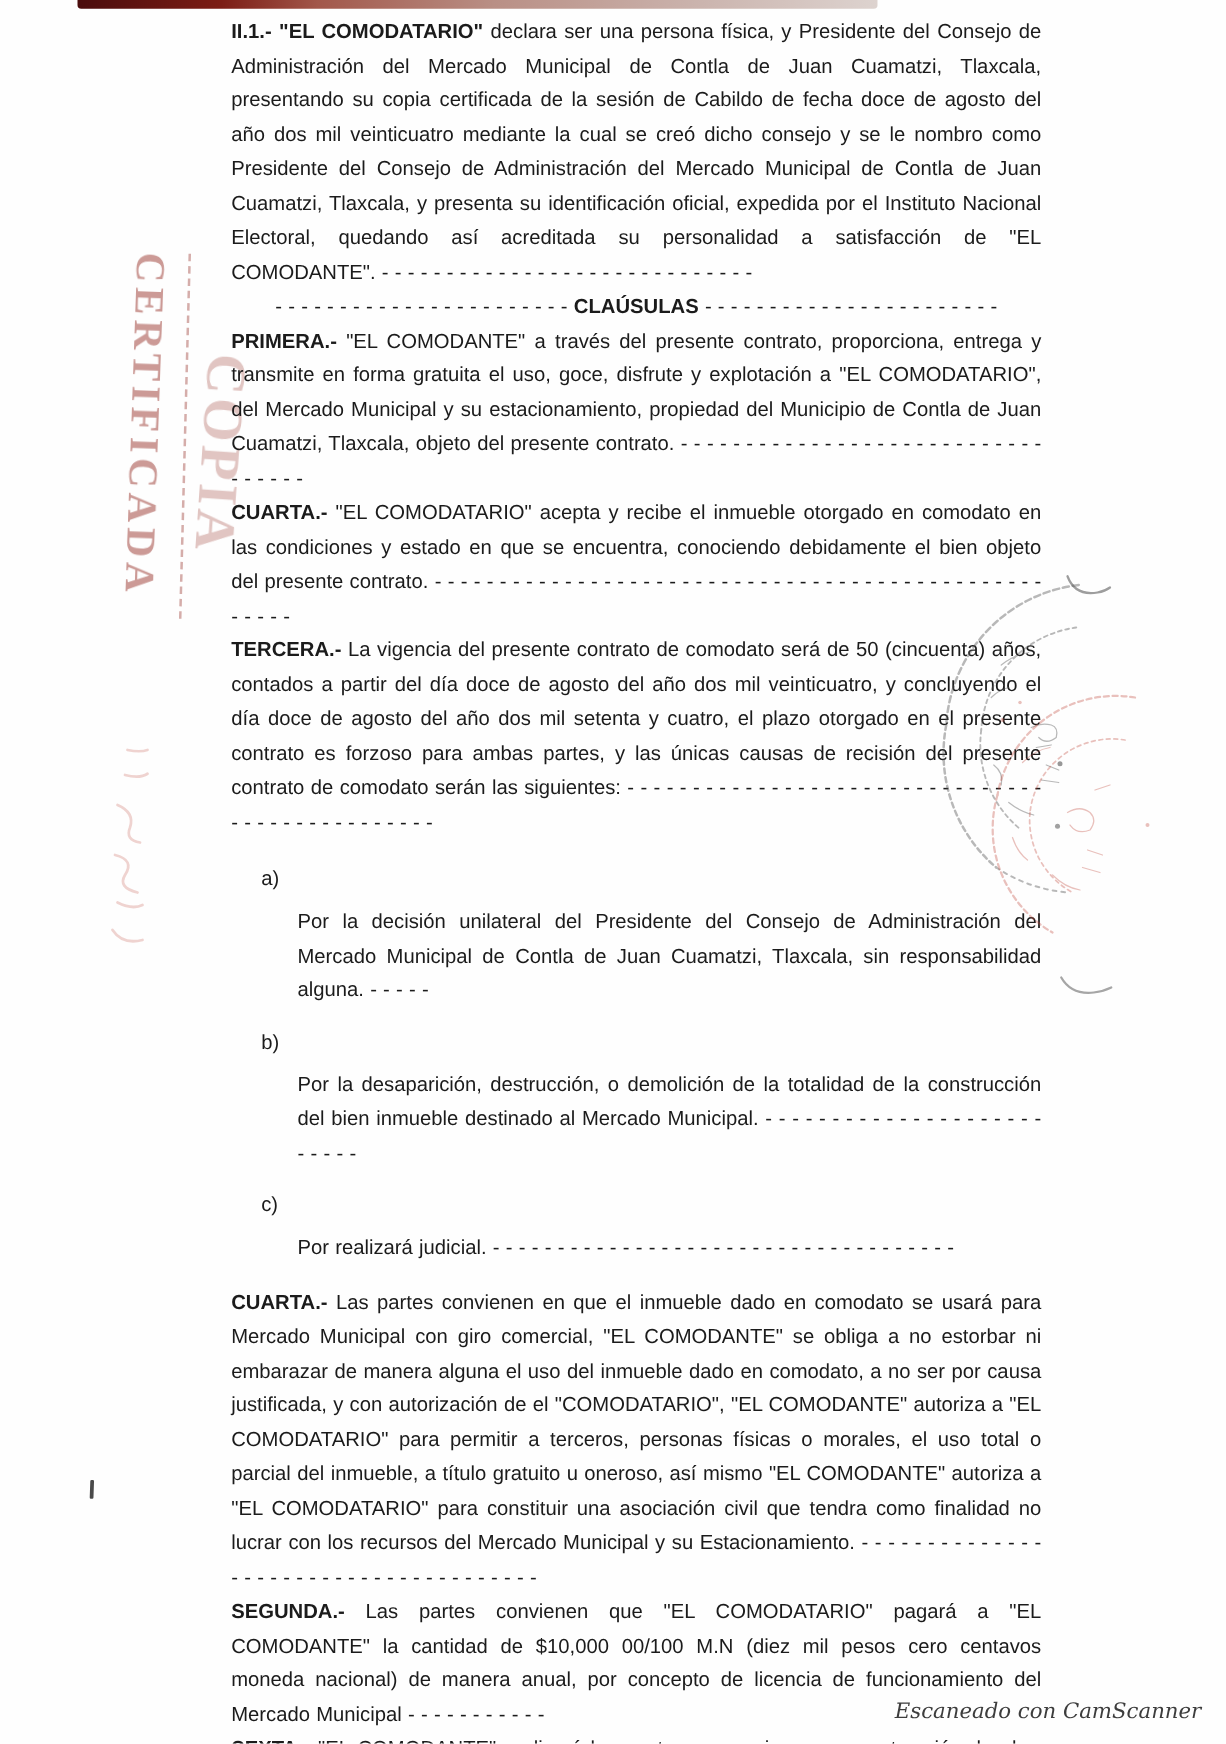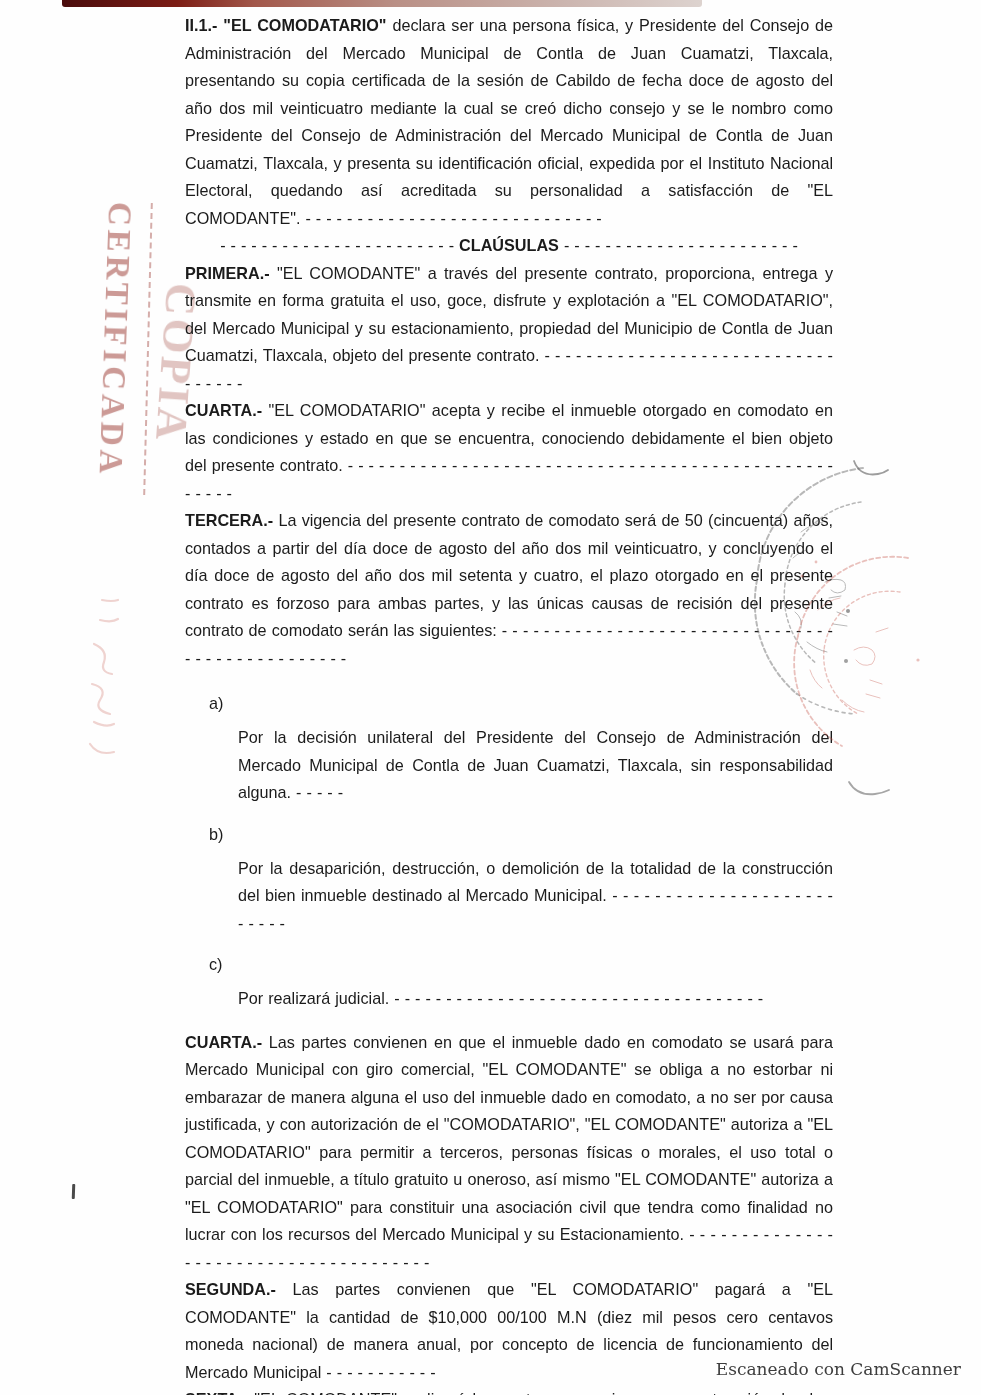--- a/index.html
+++ b/index.html
@@ -42,21 +42,21 @@
   .doc p.para{margin:0;text-align:justify;}
   .doc p.para.center{text-align:center;}
   .doc strong{font-weight:700;text-align:right;}
   .list-item{display:flex;margin-left:24px;}
   .list-item .marker{flex:none;width:29px;}
   .list-item .list-body{flex:1;text-align:justify;margin-top:34px;}
   
   .seal{position:absolute;pointer-events:none;}
   .footer{
     position:absolute;right:20px;bottom:16px;
-    font-family:"DejaVu Serif",serif;font-size:17px;color:#3d3d3d;
+    font-family:"DejaVu Serif",serif;font-size:17px;color:#3d3d3d;font-style:italic;
   }
   .edge-mark{position:absolute;left:72px;top:1184px;width:3px;height:15px;background:#2a2a2a;opacity:.85;transform:rotate(2deg);border-radius:1px;}
 </style>
 </head>
 <body>
 
 <div class="page">
 
   <div class="top-edge"></div>
 

